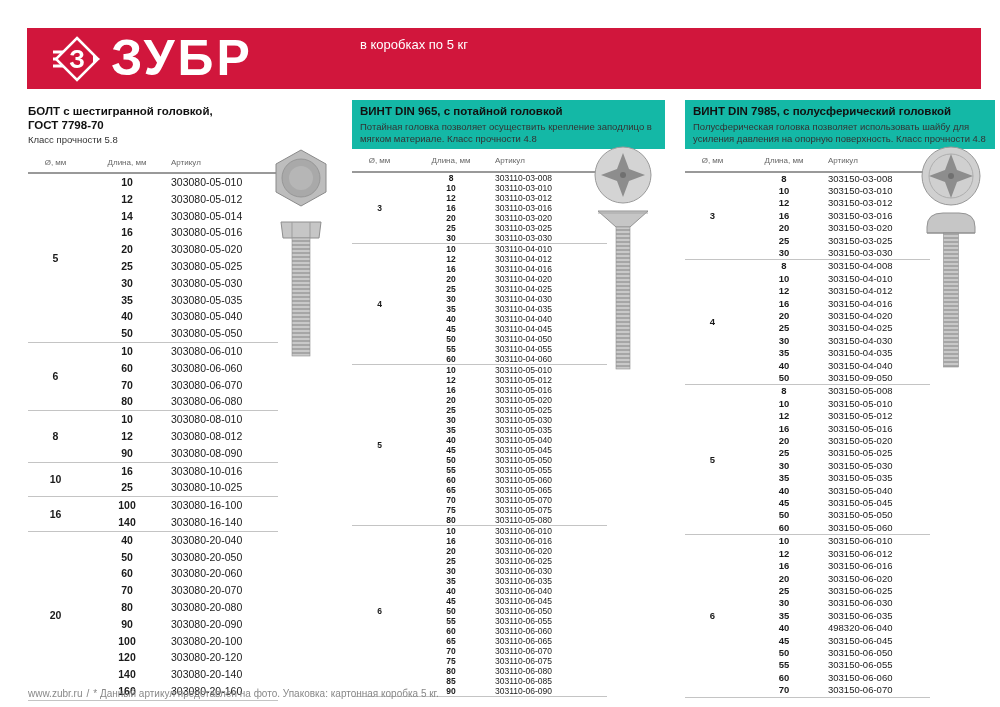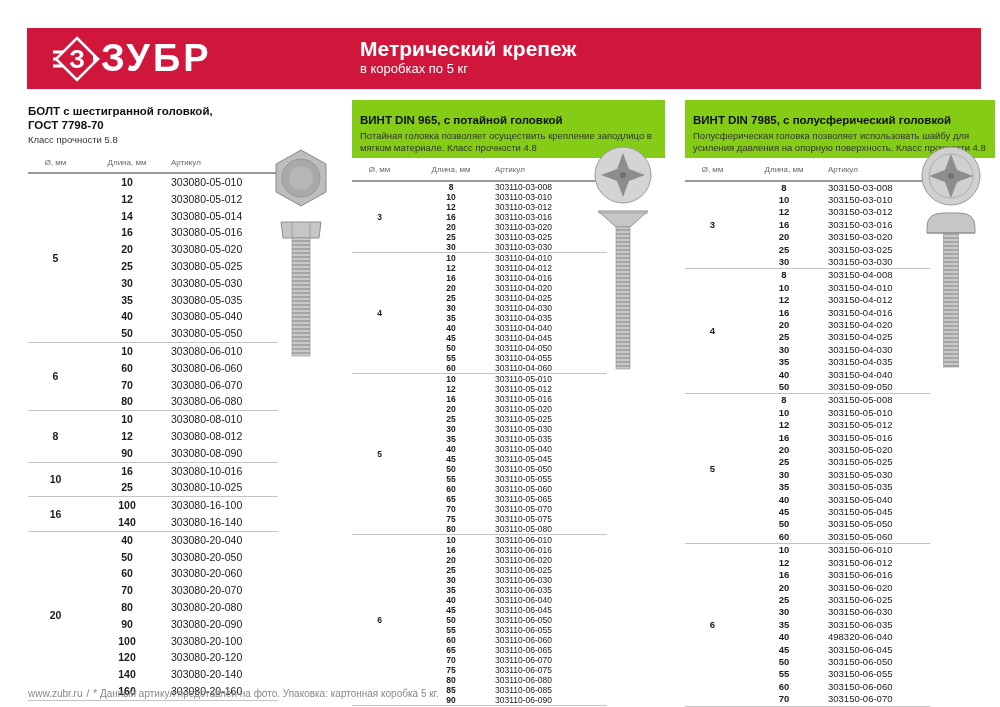--- a/index.html
+++ b/index.html
@@ -4,32 +4,32 @@
 <style>
   html,body{margin:0;padding:0;background:#fff;}
   body{
     position:relative;width:1000px;height:707px;overflow:hidden;
     font-family:"Liberation Sans","DejaVu Sans",sans-serif;color:#1a1a1a;
   }
   
   .banner{position:absolute;left:27px;top:28px;width:954px;height:61px;background:#d1163c;}
   .logo{position:absolute;left:26px;top:7px;height:47px;display:flex;align-items:center;}
   .logo svg{display:block;}
-  .brand-text{color:#fff;font-size:38px;font-weight:bold;letter-spacing:3px;line-height:47px;}
+  .brand-text{color:#fff;font-size:50px;font-weight:bold;letter-spacing:3px;margin-left:10px;line-height:47px;}
   .banner-title{position:absolute;left:333px;top:9px;color:#fff;}
   .banner-title .t1{font-size:21px;font-weight:bold;line-height:24px;}
   .banner-title .t2{font-size:13px;line-height:15px;}
   
   .columns{position:absolute;left:28px;top:100px;display:flex;}
   .column{position:relative;}
   .col-1{width:312px;margin-right:12px;}
   .col-2{width:313px;margin-right:20px;}
   .col-3{width:310px;}
   .col-header{min-height:41px;box-sizing:border-box;}
-  .col-header.gray{background:#84cc16;padding:14px 8px 4px 8px;}
+  .col-header.gray{background:#14b8a6;padding:5px 8px 4px 8px;}
   .col-header.plain{padding:5px 0 4px 0;}
   .col-title{font-size:11.5px;font-weight:bold;line-height:13.5px;color:#111;}
   .col-desc{font-size:9.5px;line-height:12px;color:#333;margin-top:2px;}
   
   table.tbl{border-collapse:collapse;margin-top:6px;border-bottom:1px solid #c4c4c4;}
   table.tbl thead th{font-weight:normal;color:#666;font-size:8px;text-align:center;
     padding:0 0 4px 0;border-bottom:2px solid #999;height:12px;}
   table.tbl thead th.c-art{text-align:left;}
   table.tbl tbody{border-top:1px solid #c4c4c4;}
   table.tbl td{padding:0;vertical-align:middle;}
@@ -58,21 +58,20 @@
       <line x1="0" y1="17" x2="15" y2="17" stroke="#fff" stroke-width="3"></line>
       <line x1="0" y1="24" x2="15" y2="24" stroke="#fff" stroke-width="3"></line>
       <line x1="0" y1="31" x2="15" y2="31" stroke="#fff" stroke-width="3"></line>
       <polygon points="24,3 45,24 24,45 3,24" fill="#d1163c" stroke="#fff" stroke-width="2.5"></polygon>
       <text x="24" y="33" font-size="25" font-weight="bold" fill="#fff" text-anchor="middle" font-family="Liberation Sans, sans-serif">З</text>
       <polygon points="40,20 47,24 40,28" fill="#fff"></polygon>
     </svg>
     <span class="brand-text">ЗУБР</span>
   </div>
   <div class="banner-title">
-    <div class="t1">Метрический крепеж</div>
     <div class="t2">в коробках по 5 кг</div>
   </div>
 </div>
 
 <div class="columns">
 
   <div class="column col-1">
     <div class="col-header plain">
       <div class="col-title">БОЛТ с шестигранной головкой,</div>
       <div class="col-title">ГОСТ 7798-70</div>

